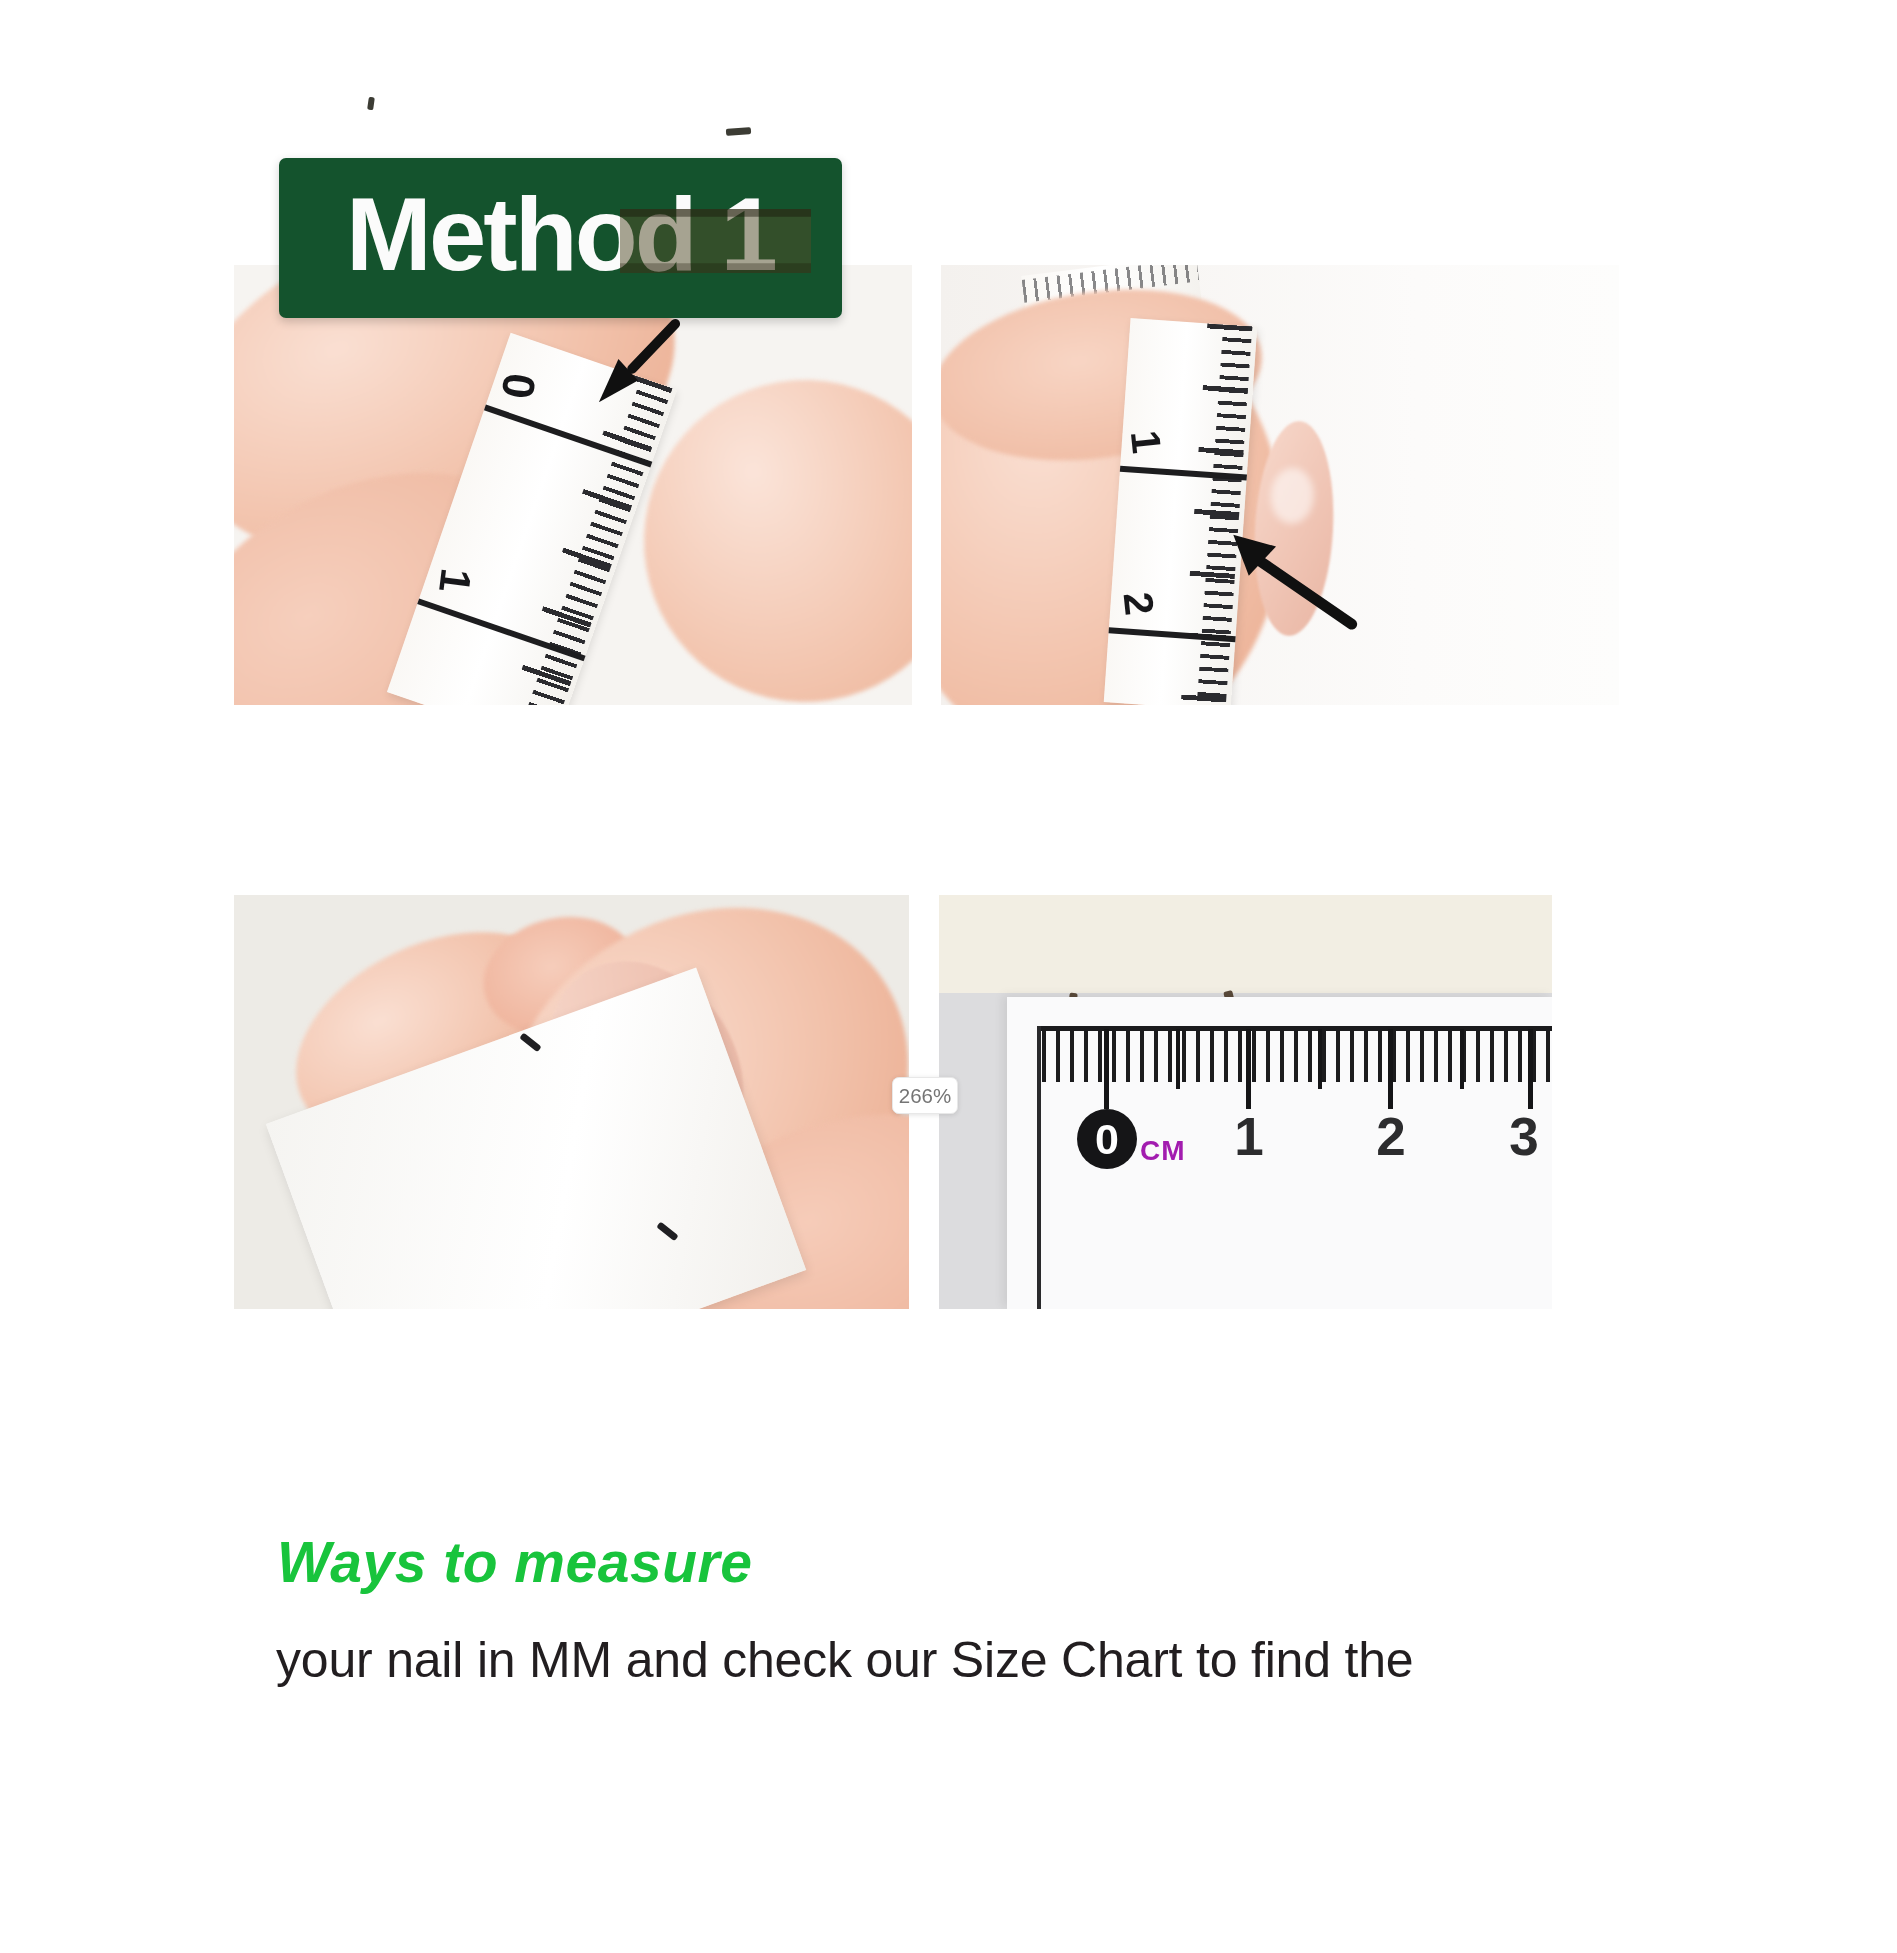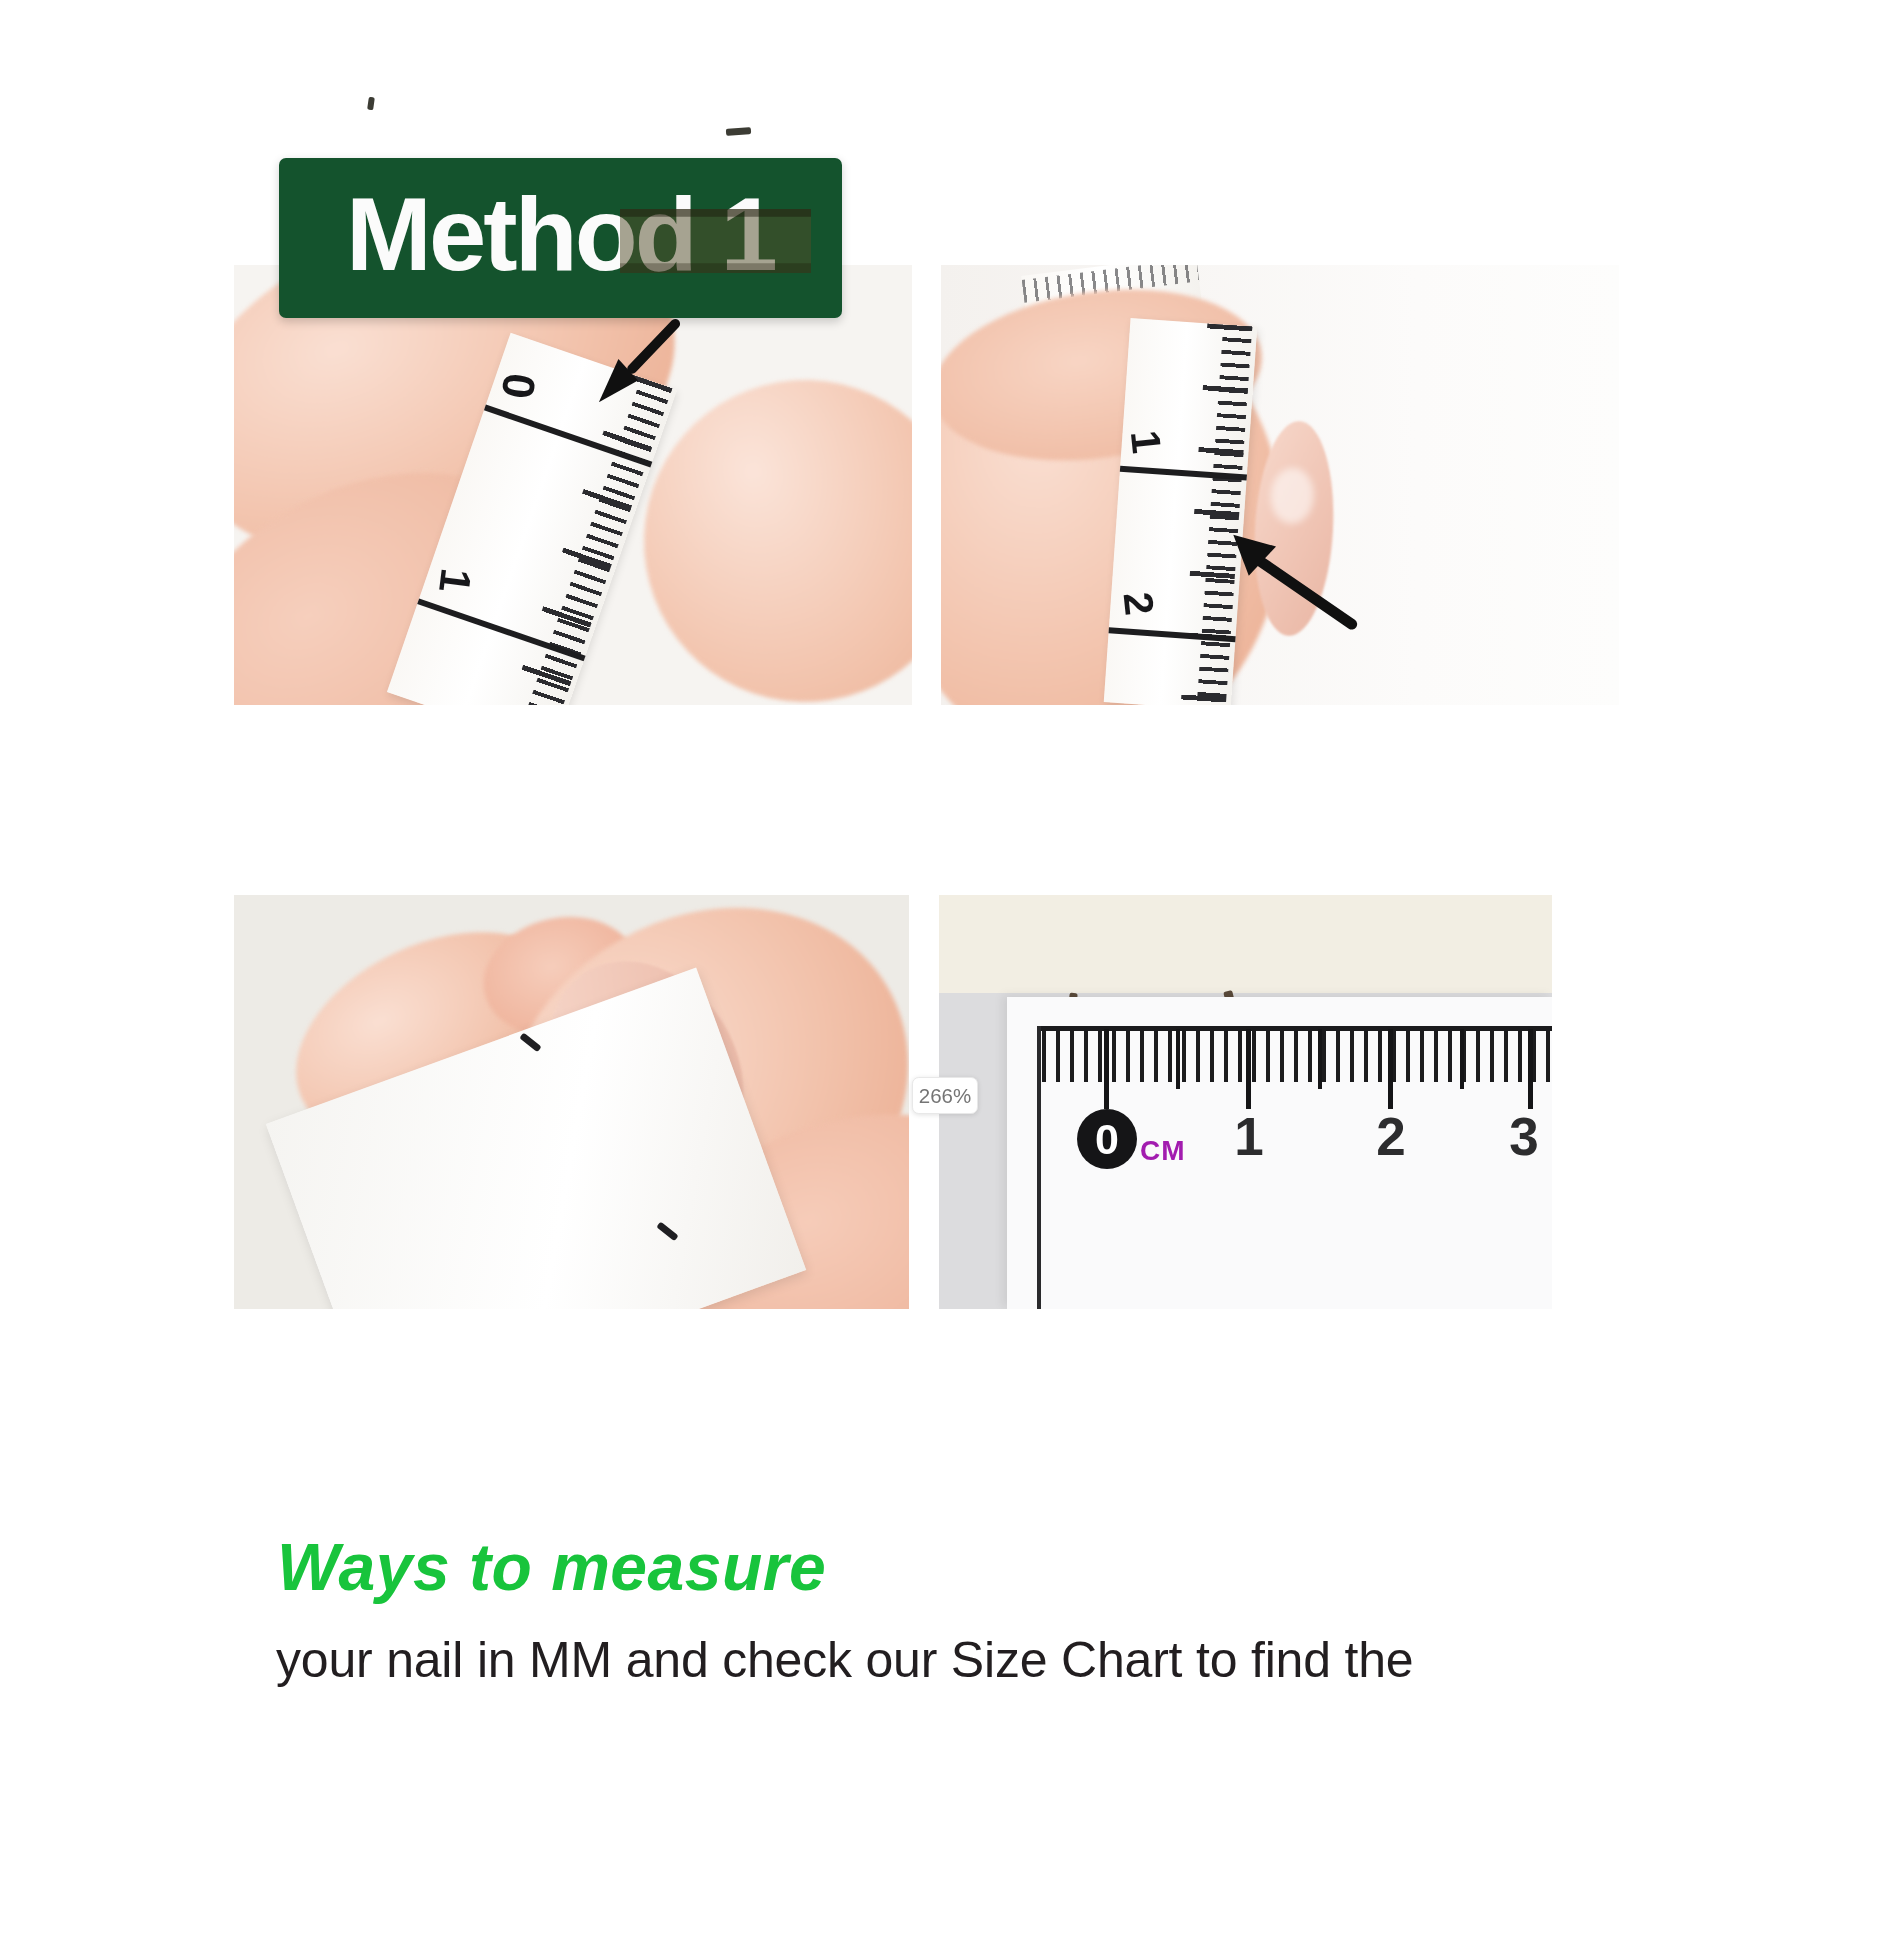--- a/index.html
+++ b/index.html
@@ -61,24 +61,24 @@
             letter-spacing:1px;color:#a21caf;}
   .dirt-mark{position:absolute;background:#5a4a3a;border-radius:2px;}
 
   
   .pen-mark{position:absolute;width:23.4px;height:6.8px;background:#1f1f22;border-radius:2.9px;}
   .paper-strip{position:absolute;background:linear-gradient(120deg,#f5f4f1 0%,#ffffff 55%,#f1efeb 100%);
                box-shadow:0 3.9px 11.7px rgba(0,0,0,.10);}
   .zoom-badge{position:absolute;left:892px;top:1077px;width:64px;height:35px;background:#ffffff;
               border:1px solid #e8e8e8;border-radius:6.8px;box-shadow:0 1px 4.9px rgba(0,0,0,.12);
               display:flex;align-items:center;justify-content:center;
-              font-size:20.5px;color:#757575;z-index:30;margin-left:20px;}
+              font-size:20.5px;color:#757575;z-index:30;}
 
   
-  .heading{position:absolute;left:277px;top:1529px;font-size:66px;font-weight:700;
+  .heading{position:absolute;left:277px;top:1529px;font-size:57px;font-weight:700;
            font-style:italic;letter-spacing:0.5px;color:#18c43c;}
   .paragraph{position:absolute;left:276px;top:1619px;width:1365px;font-size:50px;
              line-height:82px;color:#221e20;letter-spacing:-0.2px;}
 </style>
 </head>
 <body>
 
 <div class="canvas">
 
   <div class="photo photo1">

